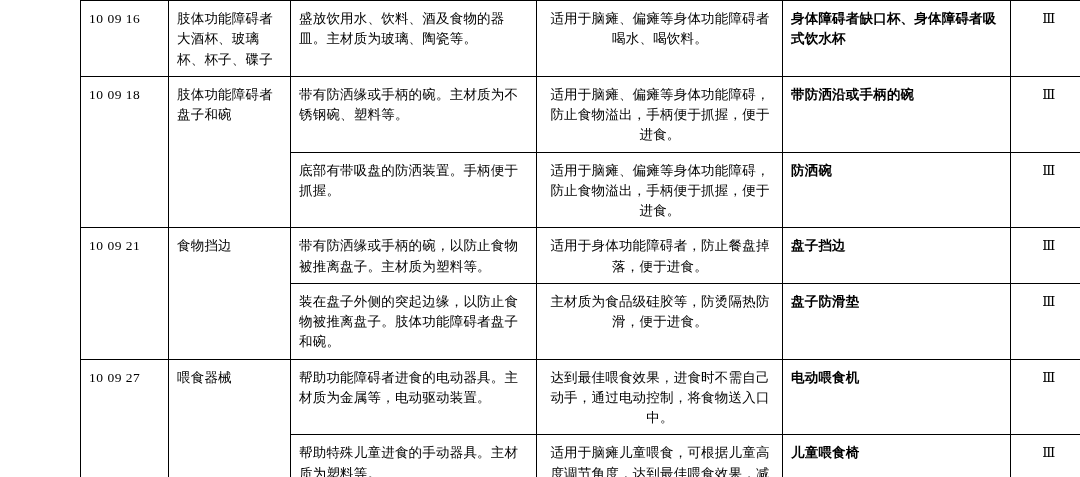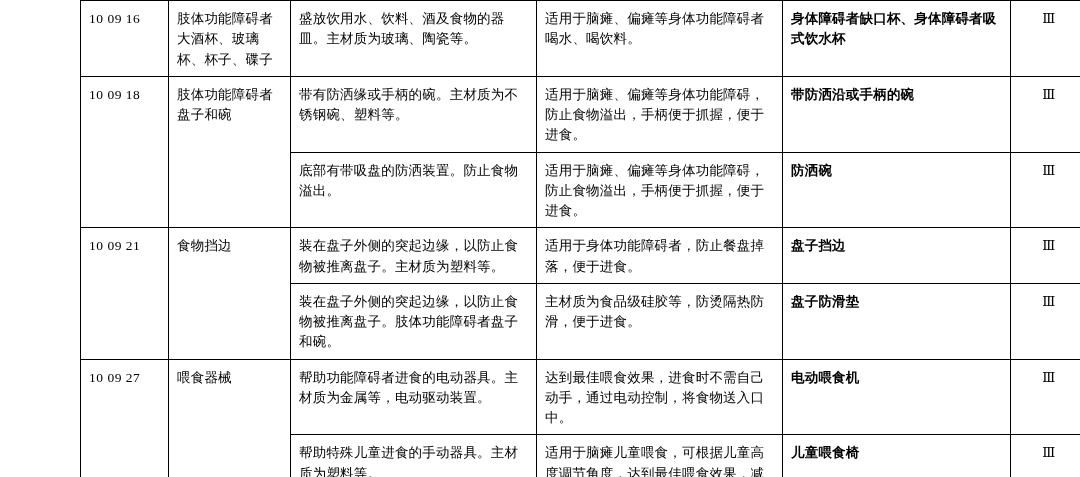--- a/index.html
+++ b/index.html
@@ -34,21 +34,21 @@
     border: 1px solid #000000;
     padding: 8px 7px 6px 8px;
     vertical-align: top;
     font-size: 13.5px;
     line-height: 1.5;
     letter-spacing: 0.2px;
   }
   .col-code   { width: 72px;  text-align: left;   vertical-align: middle; white-space: nowrap; }
   .col-name   { width: 106px; vertical-align: middle; }
   .col-desc   { width: 230px; }
-  .col-use    { width: 230px; }
+  .col-use    { width: 230px; text-align: center; }
   .col-alias  { width: 212px; vertical-align: middle; font-weight: bold; }
   .col-class  { width: 60px;  text-align: center; vertical-align: middle; }
 
   .code-txt { font-family: "Liberation Serif", "DejaVu Serif", serif; font-size: 13.5px; letter-spacing: 0.5px; }
   .center-mid { vertical-align: middle; }
   .name-txt { display: block; }
   .cls-txt { font-size: 13.5px; letter-spacing: 0.5px; }
 </style>
 </head>
 <body>
@@ -72,32 +72,32 @@
         <td class="col-code center-mid" rowspan="2"><span class="code-txt">10 09 18</span></td>
         <td class="col-name" rowspan="2">
             <span class="name-txt">肢体功能障碍者盘子和碗</span>
           </td>
         <td class="col-desc">带有防洒缘或手柄的碗。主材质为不锈钢碗、塑料等。</td>
         <td class="col-use">适用于脑瘫、偏瘫等身体功能障碍，防止食物溢出，手柄便于抓握，便于进食。</td>
         <td class="col-alias">带防洒沿或手柄的碗</td>
         <td class="col-class"><span class="cls-txt">Ⅲ</span></td>
       </tr>
       <tr>
-        <td class="col-desc">底部有带吸盘的防洒装置。防止食物溢出。</td>
+        <td class="col-desc">底部有带吸盘的防洒装置。手柄便于抓握。</td>
         <td class="col-use">适用于脑瘫、偏瘫等身体功能障碍，防止食物溢出，手柄便于抓握，便于进食。</td>
         <td class="col-alias">防洒碗</td>
         <td class="col-class"><span class="cls-txt">Ⅲ</span></td>
       </tr>
 
       <tr>
         <td class="col-code center-mid" rowspan="2"><span class="code-txt">10 09 21</span></td>
         <td class="col-name" rowspan="2">
             <span class="name-txt">食物挡边</span>
           </td>
-        <td class="col-desc">装在盘子外侧的突起边缘，以防止食物被推离盘子。主材质为塑料等。</td>
+        <td class="col-desc">带有防洒缘或手柄的碗，以防止食物被推离盘子。主材质为塑料等。</td>
         <td class="col-use">适用于身体功能障碍者，防止餐盘掉落，便于进食。</td>
         <td class="col-alias">盘子挡边</td>
         <td class="col-class"><span class="cls-txt">Ⅲ</span></td>
       </tr>
       <tr>
         <td class="col-desc">装在盘子外侧的突起边缘，以防止食物被推离盘子。肢体功能障碍者盘子和碗。</td>
         <td class="col-use">主材质为食品级硅胶等，防烫隔热防滑，便于进食。</td>
         <td class="col-alias">盘子防滑垫</td>
         <td class="col-class"><span class="cls-txt">Ⅲ</span></td>
       </tr>

